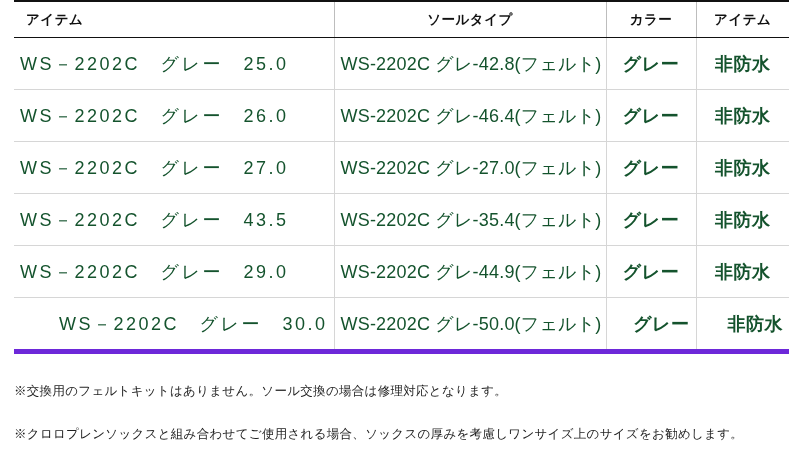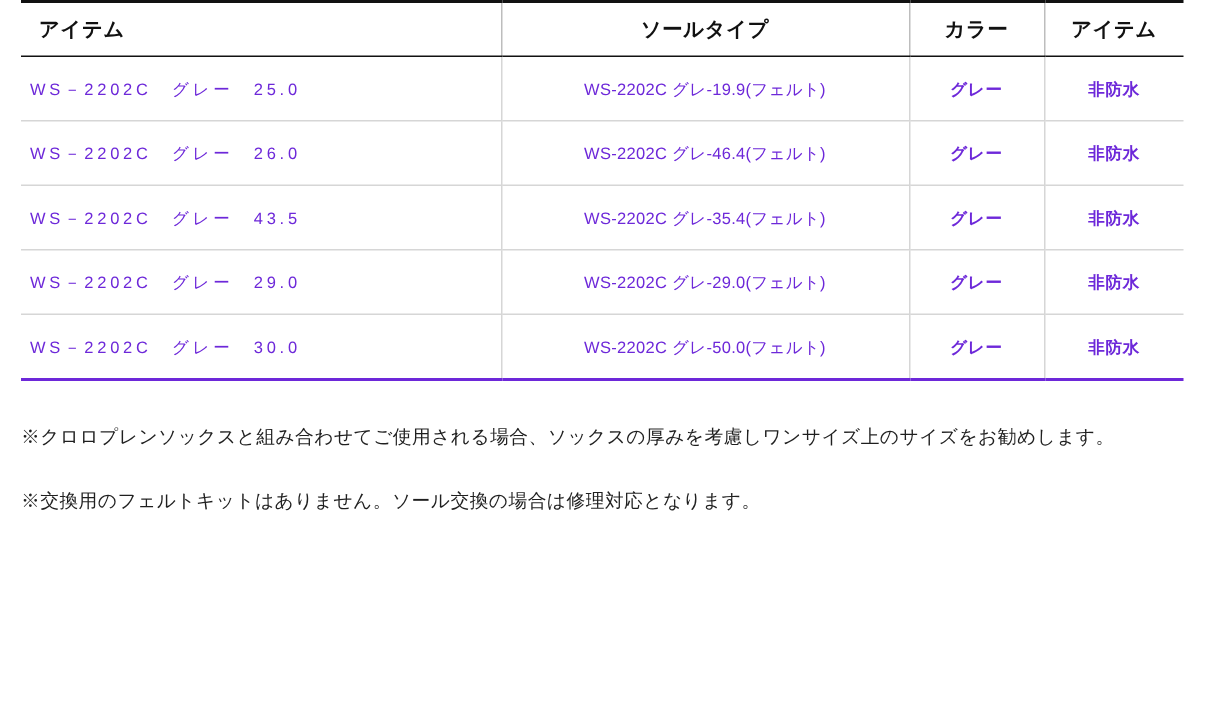--- a/index.html
+++ b/index.html
@@ -41,29 +41,30 @@
     text-align: left;
     padding-left: 12px;
   }
   table.spec-table thead th.col-sole,
   table.spec-table thead th.col-color,
   table.spec-table thead th.col-water {
     text-align: center;
   }
   table.spec-table tbody td {
     border-bottom: 1px solid #d6d6d6;
-    font-size: 11px;
+    font-size: 18px;
     padding: 14px 6px 13px 6px;
-    color: #6d28d9;
+    color: #14532d;
     background: #ffffff;
     white-space: nowrap;
     overflow: hidden;
   }
   table.spec-table tbody tr:last-child td {
-    border-bottom: 2px solid #6d28d9;
+    border-bottom: 5px solid #6d28d9;
+    text-align: right;
   }
   td.col-item {
     text-align: left;
     padding-left: 16px;
     letter-spacing: 2.5px;
     font-size: 14px;
   }
   td.col-sole {
     text-align: center;
     font-size: 12.5px;
@@ -111,49 +112,55 @@
       <tr>
         <th class="col-item">アイテム</th>
         <th class="col-sole">ソールタイプ</th>
         <th class="col-color">カラー</th>
         <th class="col-water">アイテム</th>
       </tr>
     </thead>
     <tbody>
       <tr>
         <td class="col-item">WS－2202C　グレー　25.0</td>
-        <td class="col-sole">WS-2202C グレ-19.9(フェルト)</td>
+        <td class="col-sole">WS-2202C グレ-42.8(フェルト)</td>
         <td class="col-color">グレー</td>
         <td class="col-water">非防水</td>
       </tr>
       <tr>
         <td class="col-item">WS－2202C　グレー　26.0</td>
         <td class="col-sole">WS-2202C グレ-46.4(フェルト)</td>
+        <td class="col-color">グレー</td>
+        <td class="col-water">非防水</td>
+      </tr>
+      <tr>
+        <td class="col-item">WS－2202C　グレー　27.0</td>
+        <td class="col-sole">WS-2202C グレ-27.0(フェルト)</td>
         <td class="col-color">グレー</td>
         <td class="col-water">非防水</td>
       </tr>
       <tr>
         <td class="col-item">WS－2202C　グレー　43.5</td>
         <td class="col-sole">WS-2202C グレ-35.4(フェルト)</td>
         <td class="col-color">グレー</td>
         <td class="col-water">非防水</td>
       </tr>
       <tr>
         <td class="col-item">WS－2202C　グレー　29.0</td>
-        <td class="col-sole">WS-2202C グレ-29.0(フェルト)</td>
+        <td class="col-sole">WS-2202C グレ-44.9(フェルト)</td>
         <td class="col-color">グレー</td>
         <td class="col-water">非防水</td>
       </tr>
       <tr>
         <td class="col-item">WS－2202C　グレー　30.0</td>
         <td class="col-sole">WS-2202C グレ-50.0(フェルト)</td>
         <td class="col-color">グレー</td>
         <td class="col-water">非防水</td>
       </tr>
     </tbody>
   </table>
 
   <div class="notes">
+    <div class="note">※交換用のフェルトキットはありません。ソール交換の場合は修理対応となります。</div>
     <div class="note">※クロロプレンソックスと組み合わせてご使用される場合、ソックスの厚みを考慮しワンサイズ上のサイズをお勧めします。</div>
-    <div class="note">※交換用のフェルトキットはありません。ソール交換の場合は修理対応となります。</div>
   </div>
 
 </div>
 
 </body></html>

